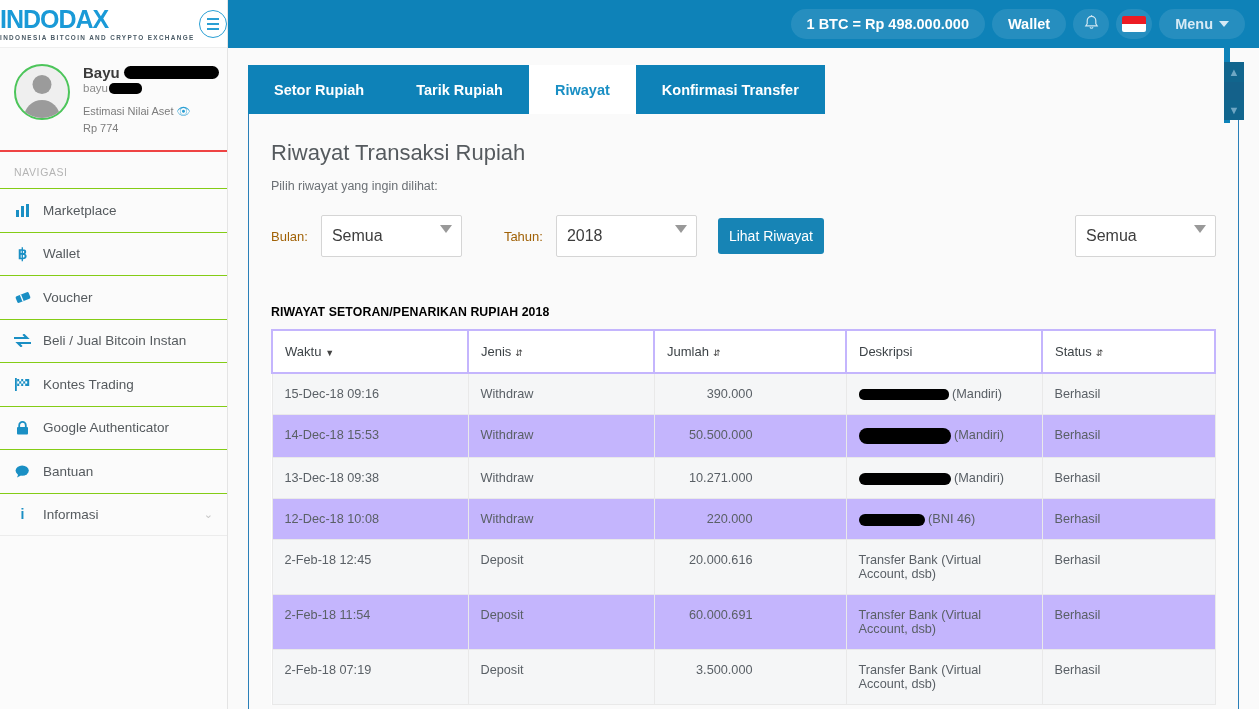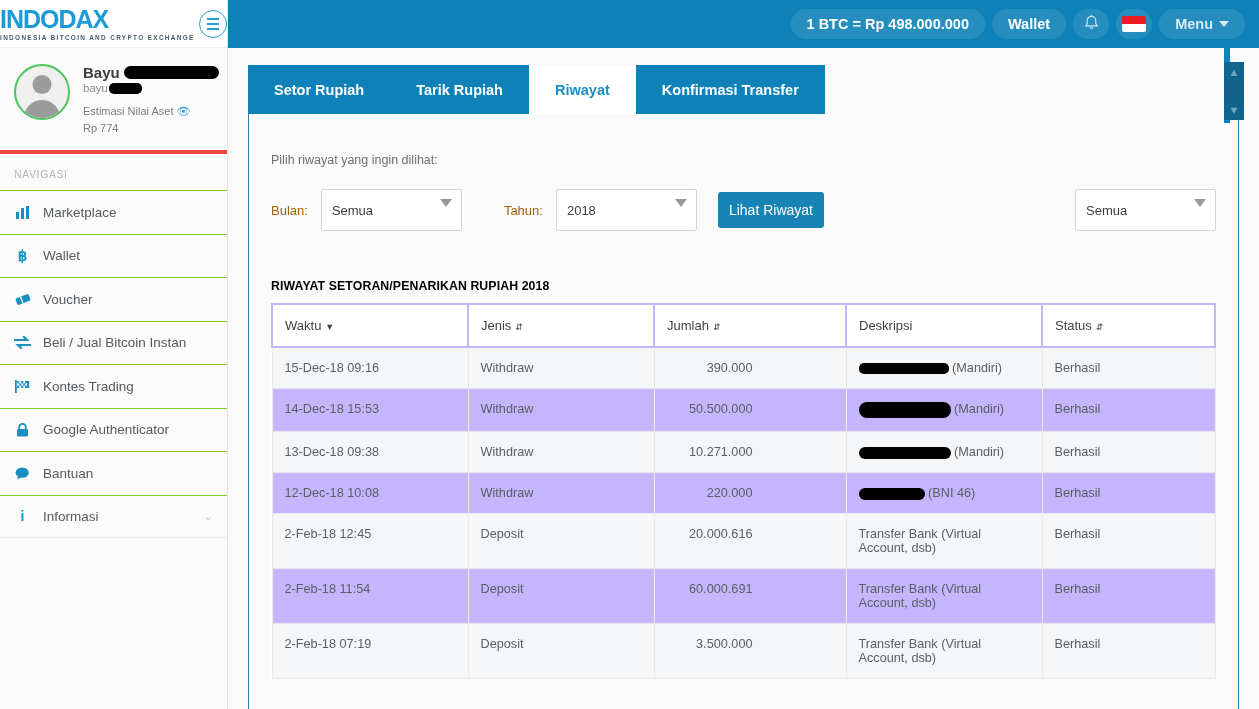--- a/index.html
+++ b/index.html
@@ -92,21 +92,21 @@
   .pname { font-size: 15px; font-weight: bold; color: #3b3b3b; display:flex; align-items:center; }
   .redact { display:inline-block; background:#000; border-radius:7px; }
   .r1 { width: 95px; height: 13px; margin-left: 4px; }
   .r2 { width: 33px; height: 11px; margin-left: 1px; border-radius: 5px; }
   .pmail { font-size: 11.5px; color: #8b8b8b; display:flex; align-items:center; margin-top: 1px;}
   .passet { font-size: 11px; color: #7c7c7c; margin-top: 9px; line-height: 1.5; }
   .eye { color: #2a9fd4; font-size: 11px; }
 
   .nav-head {
     font-size: 10.5px; color: #b4b4b4; letter-spacing: .6px;
-    padding: 14px 0 10px 14px; border-top: 4px solid #ef4444;
+    padding: 14px 0 10px 14px; border-top: 2px solid #ef4444;
   }
   .nav-item {
     display: flex; align-items: center; gap: 12px;
     height: 43.5px; padding: 0 14px;
     border-top: 1px solid #84cc16;
     font-size: 13.5px; color: #555a5e; cursor: pointer;
   }
   .nav-item:last-of-type { border-bottom: 1px solid #ececec; }
   .nav-ic { width: 17px; color: #1a8fc4; font-size: 14px; text-align:center; flex:0 0 auto; display:flex; align-items:center; justify-content:center;}
   .nav-chev { margin-left:auto; color:#c6c6c6; font-size: 11px; }
@@ -132,21 +132,21 @@
   }
   .page-title { font-size: 22px; color: #555a5e; font-weight: normal; }
   .subtitle { font-size: 12.5px; color: #6b7075; margin-top: 13px; }
 
   .filters { display: flex; align-items: center; margin-top: 22px; position: relative; }
   .flabel { font-size: 13px; color: #a16207; margin-right: 13px; }
   .select {
     width: 141px; height: 42px; background: #ffffff;
     border: 1px solid #d5d5d5; border-radius: 2px;
     display: flex; align-items: center; padding: 8px 10px;
-    font-size: 13px; color: #3d3d3d; position: relative; cursor: pointer;
+    font-size: 16px; color: #3d3d3d; position: relative; cursor: pointer;
   }
   .sel-caret {
     position: absolute; right: 9px; top: 9px;
     width: 0; height: 0;
     border-left: 6px solid transparent;
     border-right: 6px solid transparent;
     border-top: 8px solid #999999;
   }
   .gap { width: 42px; }
   .btn-primary {
@@ -339,20 +339,21 @@
 
   <main class="content">
     <nav class="tabs">
       <div class="tab">Setor Rupiah</div>
       <div class="tab">Tarik Rupiah</div>
       <div class="tab active">Riwayat</div>
       <div class="tab">Konfirmasi Transfer</div>
     </nav>
 
     <section class="panel">
+      <h1 class="page-title">Riwayat Transaksi Rupiah</h1>
       <div class="subtitle">Pilih riwayat yang ingin dilihat:</div>
 
       <div class="filters">
         <span class="flabel">Bulan:</span>
         <div class="select">
           <span>Semua</span>
           <span class="sel-caret"></span>
         </div>
         <span class="gap"></span>
         <span class="flabel">Tahun:</span>

